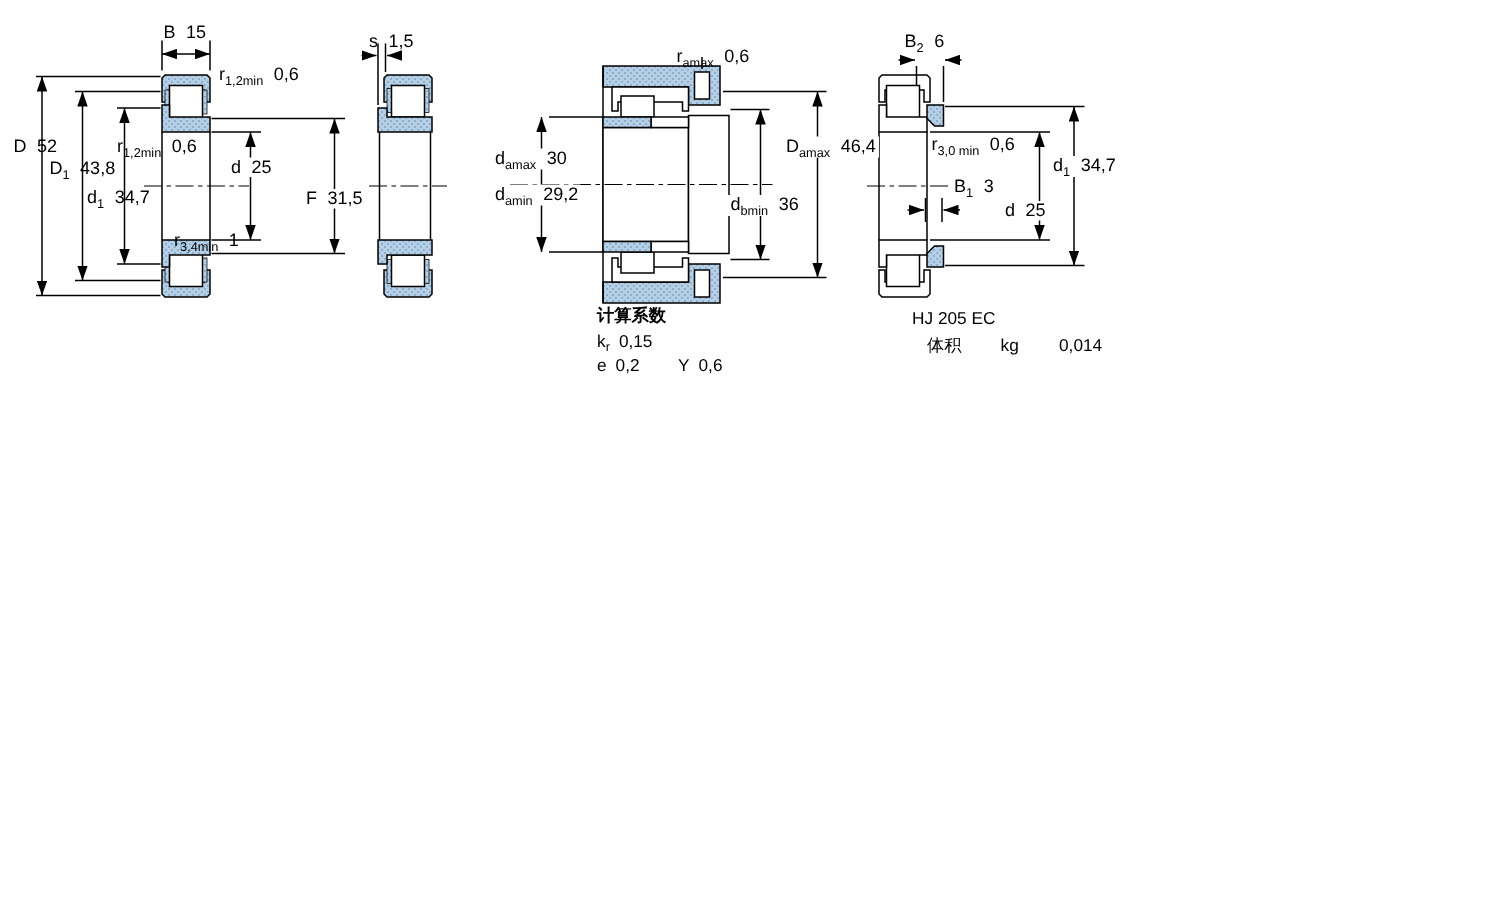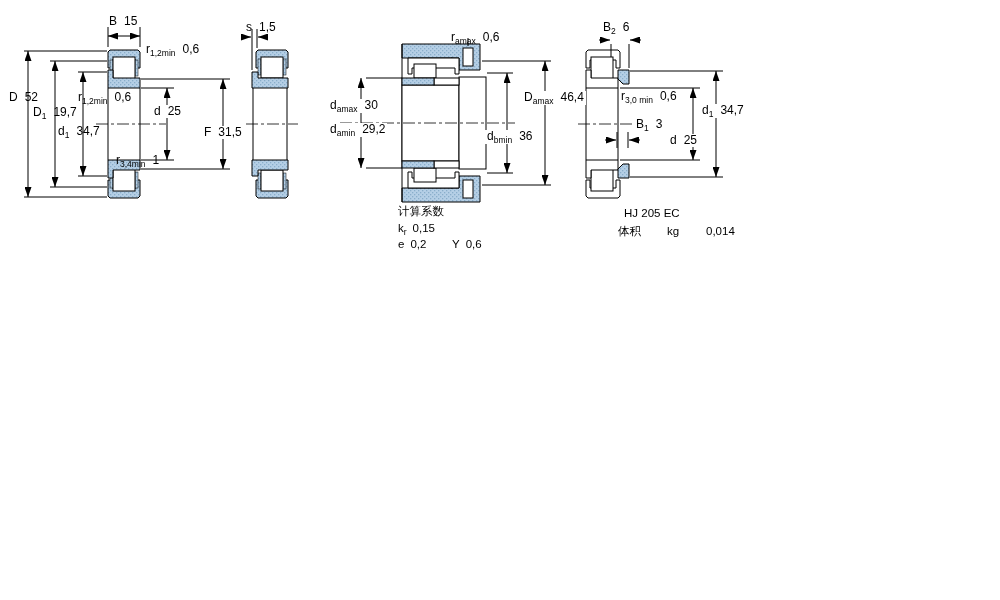--- a/index.html
+++ b/index.html
@@ -6,21 +6,21 @@
   .stage{position:relative;width:1000px;height:508px;background:#ffffff;overflow:hidden;
          font-family:"Liberation Sans", sans-serif;color:#000;}
   .stage svg{position:absolute;left:0;top:0;}
   .lbl{position:absolute;font-size:12px;line-height:13px;white-space:nowrap;color:#000;}
   .lbl .val{margin-left:7px;}
   .lbl sub{font-size:8.5px;line-height:8px;}
   .bg{background:#ffffff;padding:0 2px;}
   .row{position:absolute;font-size:11.5px;line-height:12px;white-space:nowrap;}
   .row .val{margin-left:6px;text-align:center;}
   .row sub{font-size:8.5px;}
-  .bold{font-weight:normal;}
+  .bold{font-weight:bold;}
   .ln{stroke:#000;stroke-width:1;fill:none;}
   .fb{fill:url(#stip);stroke:#000;stroke-width:1;}
   .fw{fill:#ffffff;stroke:#000;stroke-width:1;}
   .cage{fill:url(#stip);stroke:#000;stroke-width:0.5;}
   .dim{stroke:#000;stroke-width:1;fill:none;}
   .cl{stroke:#000;stroke-width:0.8;fill:none;stroke-dasharray:12 3 3 3;}
 </style>
 </head>
 <body>
 
@@ -171,21 +171,21 @@
     <line class="ln" x1="617" y1="132" x2="617" y2="148"></line>
     <line class="ln" x1="628" y1="132" x2="628" y2="148"></line>
     <line class="dim" x1="605" y1="140" x2="616" y2="140" marker-end="url(#ah)"></line>
     <line class="dim" x1="640" y1="140" x2="629" y2="140" marker-end="url(#ah)"></line>
   </g>
 </svg>
 
 <div class="lbl" style="left:109px;top:15px"><span>B</span><sub></sub><span class="val">15</span></div>
 <div class="lbl" style="left:146px;top:43px"><span>r</span><sub>1,2min</sub><span class="val">0,6</span></div>
 <div class="lbl" style="left:9px;top:91px"><span>D</span><span class="val">52</span></div>
-<div class="lbl" style="left:33px;top:106px"><span>D</span><sub>1</sub><span class="val">19,7</span></div>
+<div class="lbl" style="left:33px;top:106px"><span>D</span><sub>1</sub><span class="val">43,8</span></div>
 <div class="lbl" style="left:58px;top:125px"><span>d</span><sub>1</sub><span class="val">34,7</span></div>
 <div class="lbl" style="left:78px;top:91px"><span>r</span><sub>1,2min</sub><span class="val">0,6</span></div>
 <div class="lbl bg" style="left:152px;top:105px"><span>d</span><span class="val">25</span></div>
 <div class="lbl" style="left:116px;top:154px"><span>r</span><sub>3,4min</sub><span class="val">1</span></div>
 <div class="lbl bg" style="left:202px;top:126px"><span>F</span><span class="val">31,5</span></div>
 
 <div class="lbl" style="left:246px;top:21px"><span>s</span><span class="val">1,5</span></div>
 
 <div class="lbl" style="left:451px;top:31px"><span>r</span><sub>amax</sub><span class="val">0,6</span></div>
 <div class="lbl bg" style="left:328px;top:99px"><span>d</span><sub>amax</sub><span class="val">30</span></div>
@@ -197,18 +197,18 @@
 <div class="lbl" style="left:621px;top:90px"><span>r</span><sub>3,0 min</sub><span class="val">0,6</span></div>
 <div class="lbl" style="left:636px;top:118px"><span>B</span><sub>1</sub><span class="val">3</span></div>
 <div class="lbl bg" style="left:668px;top:134px"><span>d</span><span class="val">25</span></div>
 <div class="lbl bg" style="left:700px;top:104px"><span>d</span><sub>1</sub><span class="val">34,7</span></div>
 
 <div class="row bold" style="left:398px;top:205px">计算系数</div>
 <div class="row" style="left:398px;top:222px"><span>k</span><sub>r</sub><span class="val">0,15</span></div>
 <div class="row" style="left:398px;top:238px"><span>e</span><span class="val">0,2</span></div>
 <div class="row" style="left:452px;top:238px"><span>Y</span><span class="val">0,6</span></div>
 
-<div class="row" style="left:624px;top:207px">HJ 205 EC</div>
+<div class="row" style="left:608px;top:207px">HJ 205 EC</div>
 <div class="row" style="left:618px;top:225px">体积</div>
 <div class="row" style="left:667px;top:225px">kg</div>
 <div class="row" style="left:706px;top:225px">0,014</div>
 
 </div>
 
 </body></html>

